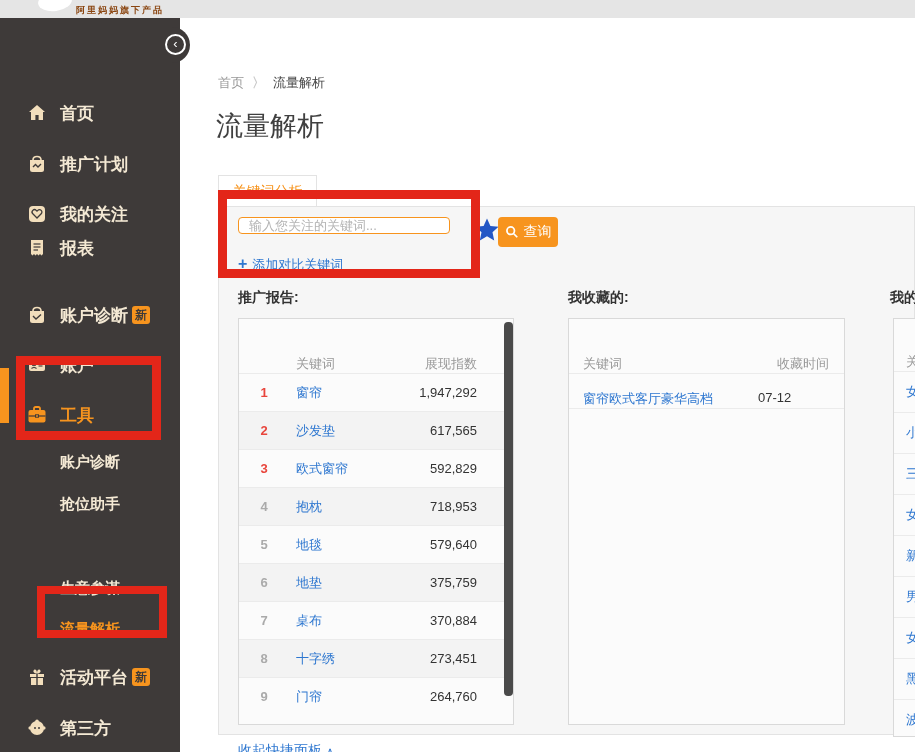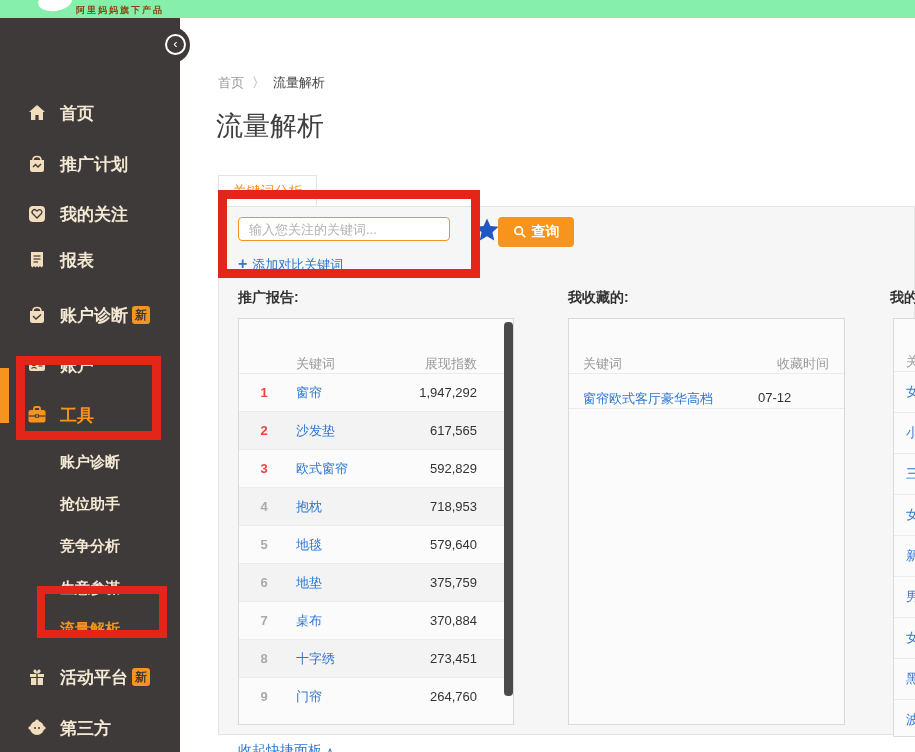--- a/index.html
+++ b/index.html
@@ -1,21 +1,21 @@
 <!DOCTYPE html>
 <html><head>
 <meta charset="utf-8">
 <style>
   * { margin:0; padding:0; box-sizing:border-box; }
   html,body { width:915px; height:752px; overflow:hidden; background:#fff;
     font-family:"Liberation Sans","DejaVu Sans",sans-serif; }
   #canvas { position:relative; width:915px; height:752px; overflow:hidden; background:#fff; }
 
   
-  .topbar { position:absolute; left:0; top:0; width:915px; height:18px; background:#86efac; z-index:4; }
+  .topbar { position:absolute; left:0; top:0; width:915px; height:18px; background:#e5e5e5; z-index:4; }
   .logo-shape { position:absolute; left:38px; top:-8px; width:34px; height:19px; background:#fff;
     border-radius:50% 50% 50% 50%; transform:rotate(-8deg); }
   .brand-caption { position:absolute; left:76px; top:4px; font-size:9px; font-weight:bold;
     color:#8a4510; letter-spacing:2px; }
 
   
   .sidebar { position:absolute; left:0; top:18px; width:180px; height:734px; background:#3E3A39; z-index:2; }
   .notch { position:absolute; left:160px; top:9px; width:30px; height:36px; background:#3E3A39;
     border-radius:0 18px 18px 0; }
   .collapse-btn { position:absolute; left:5px; top:7px; width:21px; height:21px; border-radius:50%;
@@ -36,29 +36,29 @@
   .breadcrumb .sep { color:#c9c9c9; margin:0 8px; font-weight:bold; }
   .breadcrumb .cur { color:#444; }
   .page-title { position:absolute; left:216px; top:108px; font-size:27px; color:#404040; z-index:1; }
 
   .tab { position:absolute; left:218px; top:175px; width:99px; height:32px; background:#fff;
     border:1px solid #e3e3e3; color:#F7941E; font-size:14px; text-align:center; line-height:30px;
     z-index:3; cursor:pointer; }
   .panel { position:absolute; left:218px; top:206px; width:697px; height:529px; background:#f6f6f6;
     border:1px solid #e3e3e3; z-index:1; }
 
-  .search-input { position:absolute; left:238px; top:217px; width:212px; height:24px; border:1px solid #F7941E;
+  .search-input { position:absolute; left:238px; top:217px; width:212px; height:17px; border:1px solid #F7941E;
     border-radius:4px; background:#fff; padding:0 10px; font-size:13px; color:#333; z-index:2; outline:none;
     font-family:"Liberation Sans","DejaVu Sans",sans-serif; }
   .search-input::placeholder { color:#b3b3b3; }
   .star-wrap { position:absolute; left:473px; top:216px; width:28px; height:28px; z-index:2; cursor:pointer; }
-  .query-btn { position:absolute; left:498px; top:217px; width:76px; height:30px; background:#F7941E;
+  .query-btn { position:absolute; left:498px; top:217px; width:60px; height:30px; background:#F7941E;
     border:none; border-radius:4px; color:#fff; font-size:14px; display:flex; align-items:center;
     justify-content:center; gap:5px; z-index:2; cursor:pointer;
-    font-family:"Liberation Sans","DejaVu Sans",sans-serif;font-weight:bold; }
+    font-family:"Liberation Sans","DejaVu Sans",sans-serif; }
   .add-link { position:absolute; left:238px; top:255px; font-size:13px; color:#2E77D0; z-index:2; cursor:pointer; }
   .add-link .plus { font-size:16px; font-weight:bold; margin-right:5px; }
 
   .section-label { position:absolute; font-size:14px; font-weight:bold; color:#333; z-index:2; white-space:nowrap; }
 
   .ktable { position:absolute; top:318px; background:#fbfbfb; border:1px solid #d9d9d9; z-index:2; overflow:hidden; }
   .ktable .thead { display:flex; align-items:flex-end; height:54px; color:#999; font-size:13px; position:relative; }
   .ktable .trow { display:flex; align-items:center; height:38px; border-top:1px solid #ebebeb;
     font-size:13px; position:relative; }
   .ktable .trow:nth-child(odd) { background:#f3f3f3; }
@@ -136,21 +136,21 @@
     <div class="side-item" style="top:178px">
       <span class="ic">
         <svg width="20" height="20" viewBox="0 0 20 20">
             <rect x="2" y="2" width="16" height="16" rx="4" fill="#F2DEBC"></rect>
             <path d="M10 14 L5.8 9.8 a2.4 2.4 0 0 1 3.4 -3.4 l0.8 0.8 l0.8 -0.8 a2.4 2.4 0 0 1 3.4 3.4 z" fill="none" stroke="#3E3A39" stroke-width="1.3"></path>
           </svg>
       </span>
       <span class="lbl">我的关注</span>
     </div>
 
-    <div class="side-item" style="top:224px">
+    <div class="side-item" style="top:212px">
       <span class="ic">
         <svg width="20" height="20" viewBox="0 0 20 20">
             <path d="M4 2 h12 v14 l-1.5 1.5 l-1.5 -1.5 l-1.5 1.5 l-1.5 -1.5 l-1.5 1.5 l-1.5 -1.5 l-1.5 1.5 l-1.5 -1.5 z" fill="#F2DEBC"></path>
             <line x1="6.5" y1="6" x2="13.5" y2="6" stroke="#3E3A39" stroke-width="1.2"></line>
             <line x1="6.5" y1="9" x2="13.5" y2="9" stroke="#3E3A39" stroke-width="1.2"></line>
             <line x1="6.5" y1="12" x2="11" y2="12" stroke="#3E3A39" stroke-width="1.2"></line>
           </svg>
       </span>
       <span class="lbl">报表</span>
     </div>
@@ -190,23 +190,20 @@
           </svg>
       </span>
       <span class="lbl">工具</span>
     </div>
 
     <div class="sub-item" style="top:429px">
       <span class="lbl">账户诊断</span>
     </div>
     <div class="sub-item" style="top:471px">
       <span class="lbl">抢位助手</span>
-    </div>
-    <div class="sub-item" style="top:513px">
-      <span class="lbl">竞争分析</span>
     </div>
     <div class="sub-item" style="top:555px">
       <span class="lbl">生意参谋</span>
     </div>
     <div class="sub-item active" style="top:596px">
       <span class="lbl">流量解析</span>
     </div>
 
     <div class="side-item" style="top:641px">
       <span class="ic">

